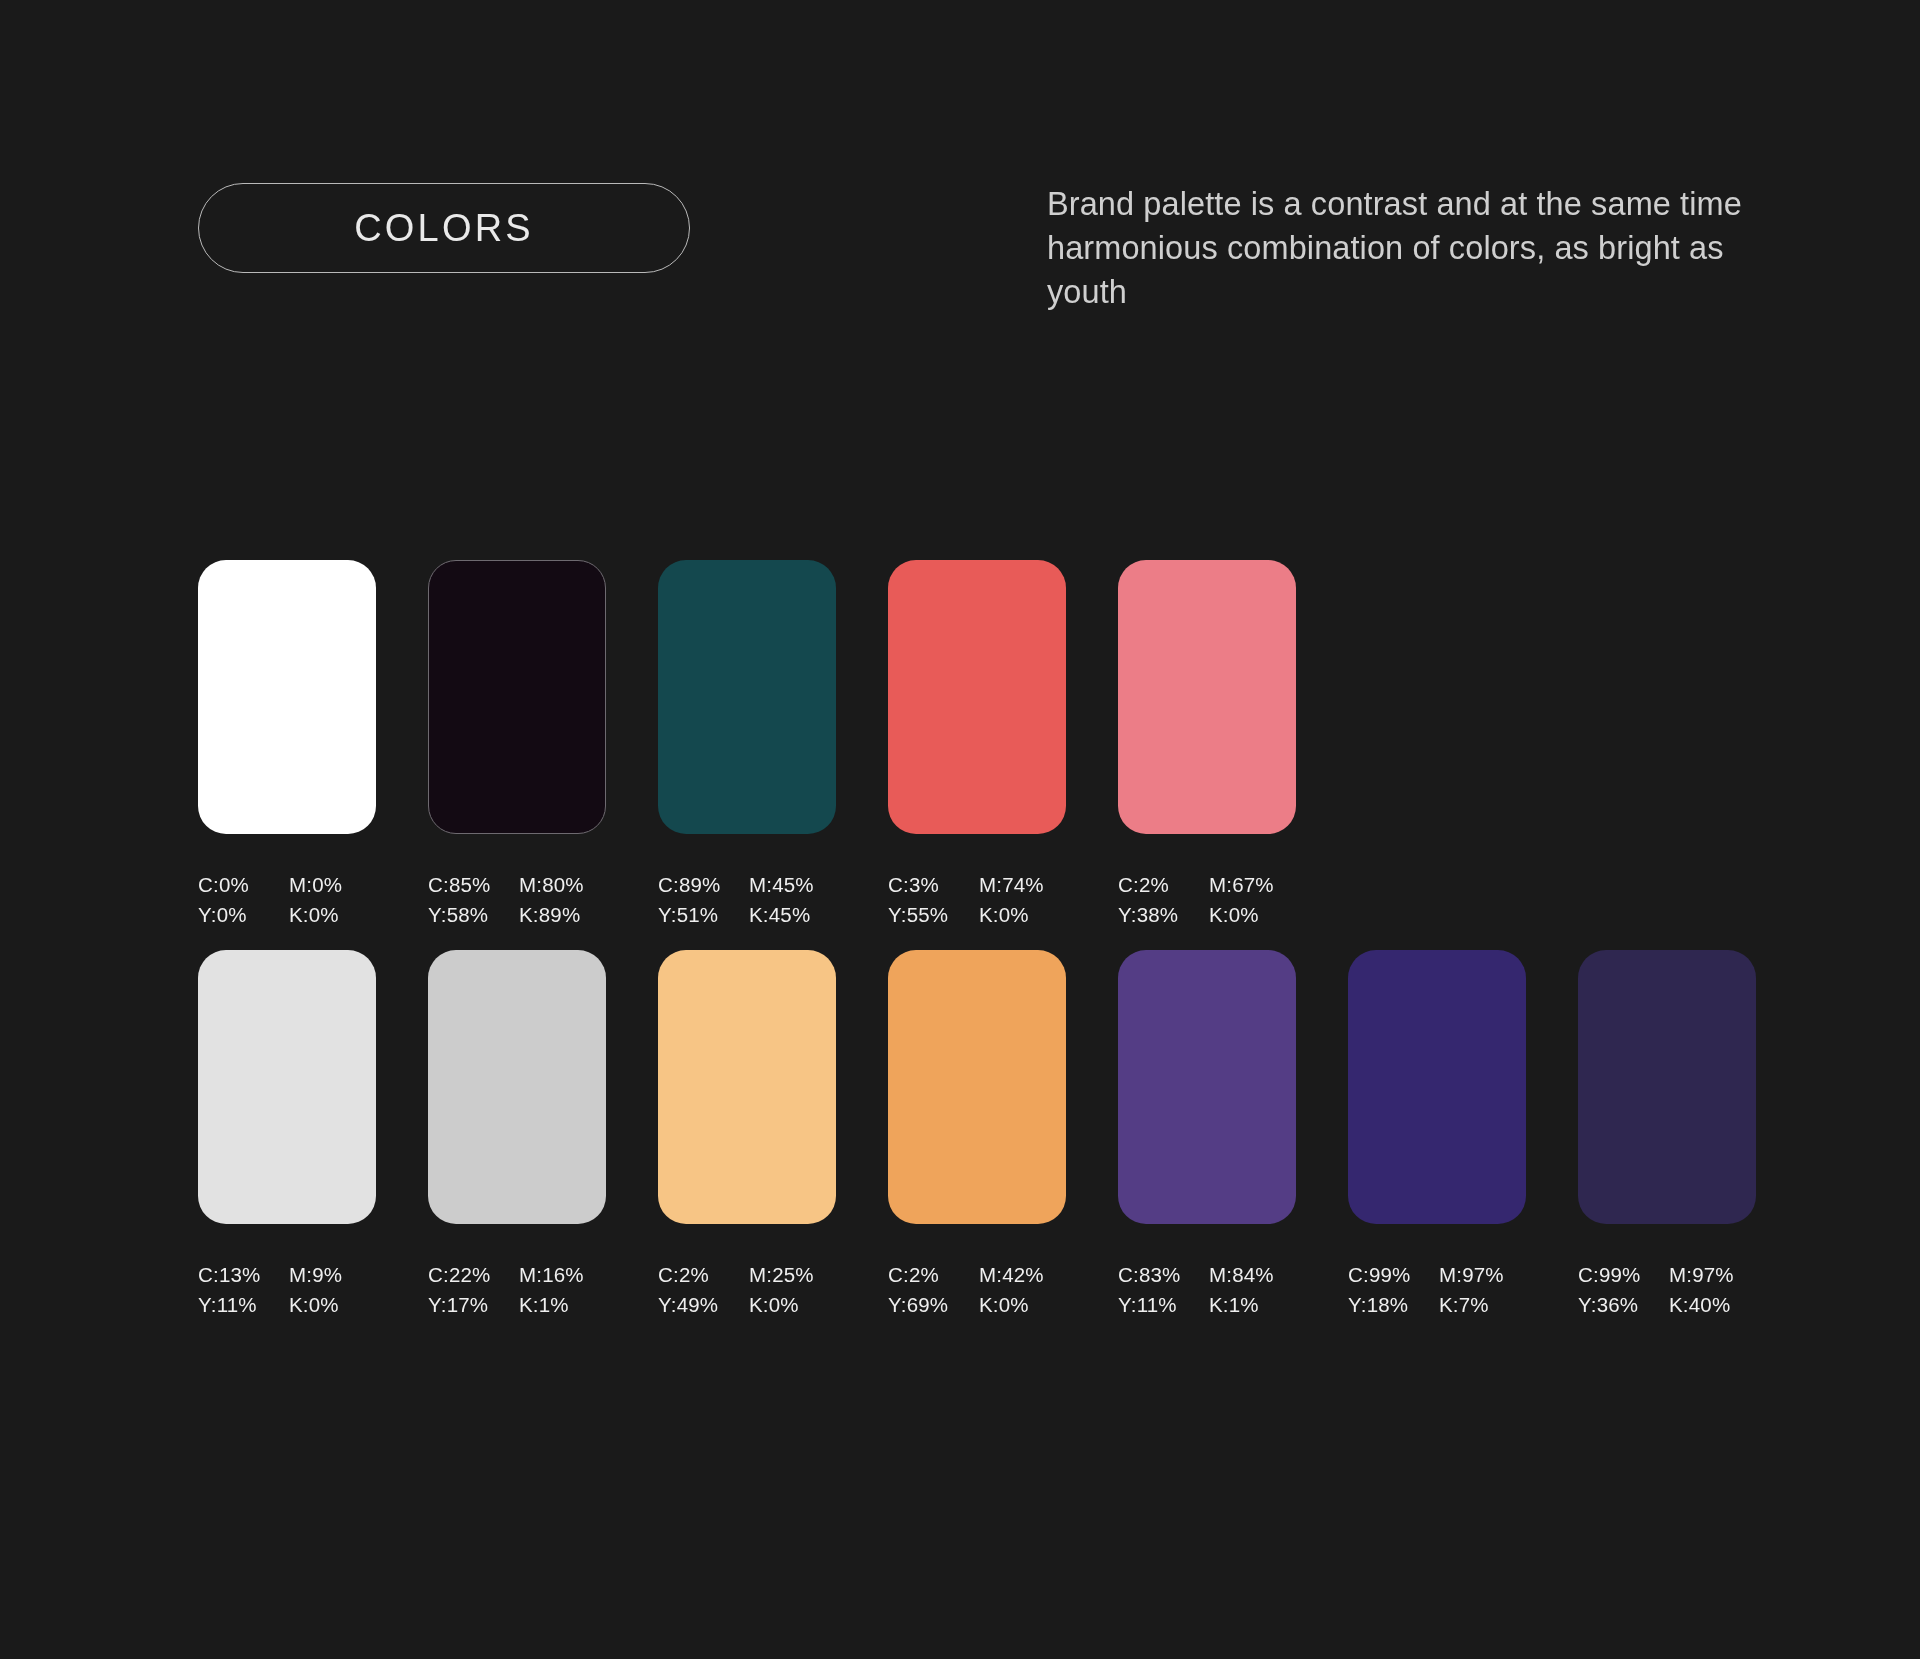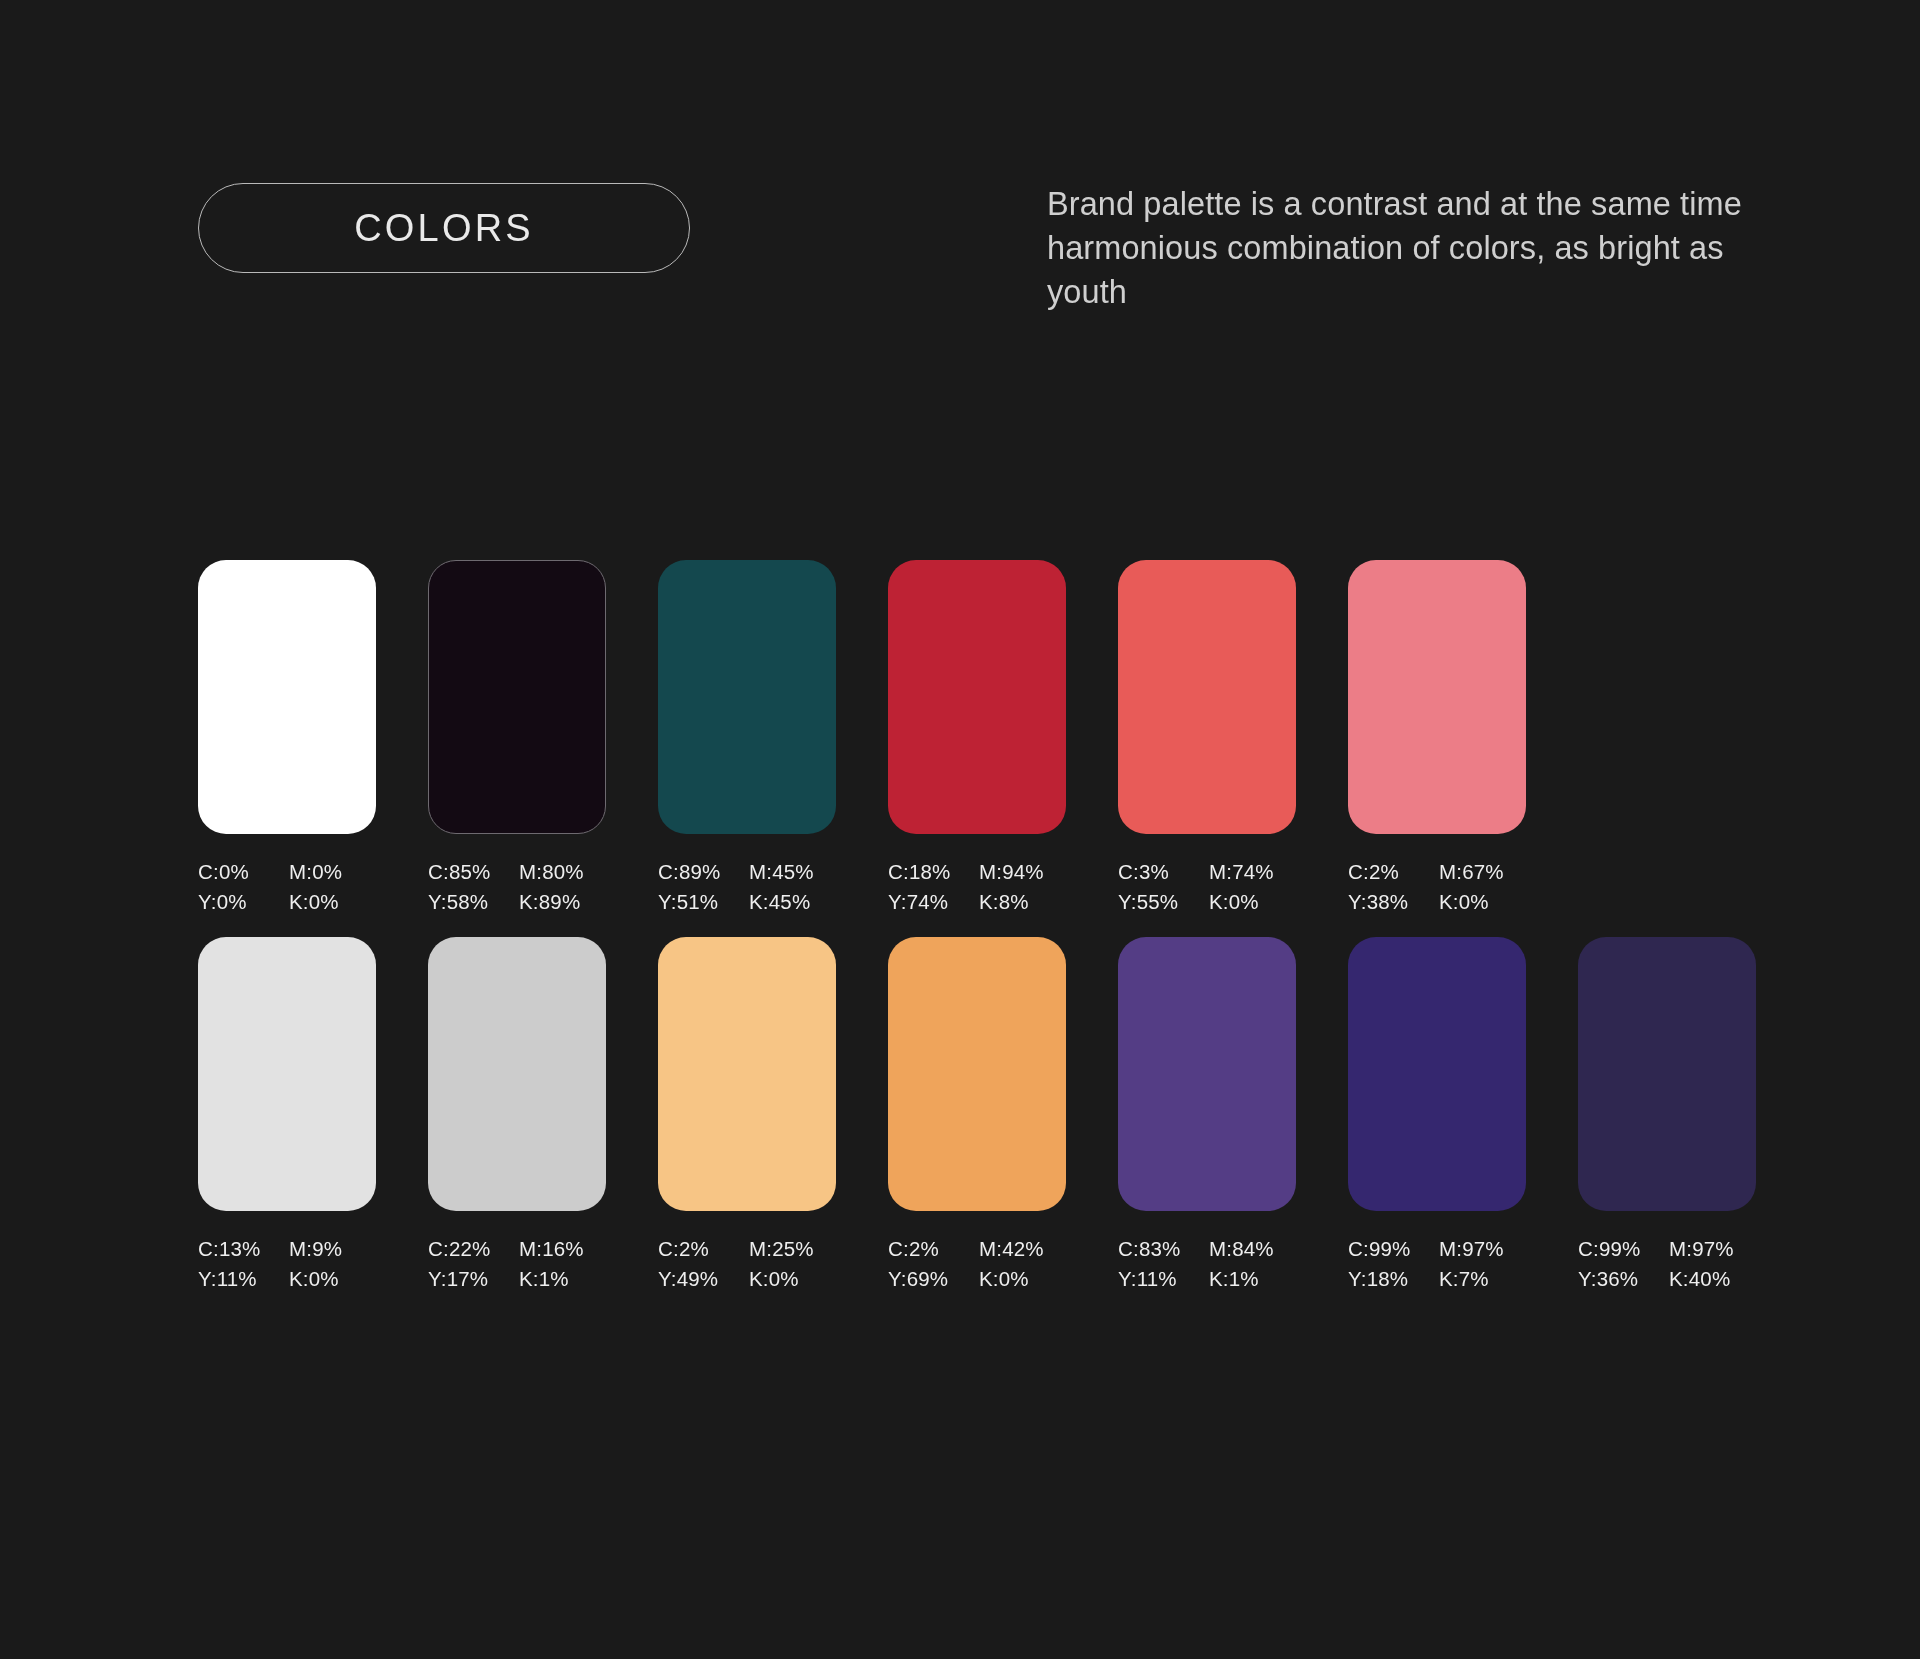--- a/index.html
+++ b/index.html
@@ -82,21 +82,21 @@
     width: 178px;
     height: 274px;
     border-radius: 28px;
     box-sizing: border-box;
   }
   .swatch-chip.outlined {
     border: 1.2px solid #6e6a70;
   }
 
   .cmyk-block {
-    margin-top: 24px;
+    margin-top: 37px;
     display: grid;
     grid-template-columns: 1fr 1fr;
     column-gap: 4px;
     row-gap: 3px;
     font-size: 20.5px;
     line-height: 27px;
     color: #efefef;
     font-weight: 300;
     letter-spacing: 0.2px;
     white-space: nowrap;
@@ -139,29 +139,20 @@
       <div class="swatch-cell">
         <div class="swatch-chip" style="background: rgb(20, 72, 78);"></div>
         <div class="cmyk-block">
           <span>C:89%</span>
           <span>M:45%</span>
           <span>Y:51%</span>
           <span>K:45%</span>
         </div>
       </div>
       <div class="swatch-cell">
-        <div class="swatch-chip" style="background: rgb(190, 34, 52);"></div>
-        <div class="cmyk-block">
-          <span>C:18%</span>
-          <span>M:94%</span>
-          <span>Y:74%</span>
-          <span>K:8%</span>
-        </div>
-      </div>
-      <div class="swatch-cell">
         <div class="swatch-chip" style="background: rgb(232, 91, 88);"></div>
         <div class="cmyk-block">
           <span>C:3%</span>
           <span>M:74%</span>
           <span>Y:55%</span>
           <span>K:0%</span>
         </div>
       </div>
       <div class="swatch-cell">
         <div class="swatch-chip" style="background: rgb(236, 125, 135);"></div>

